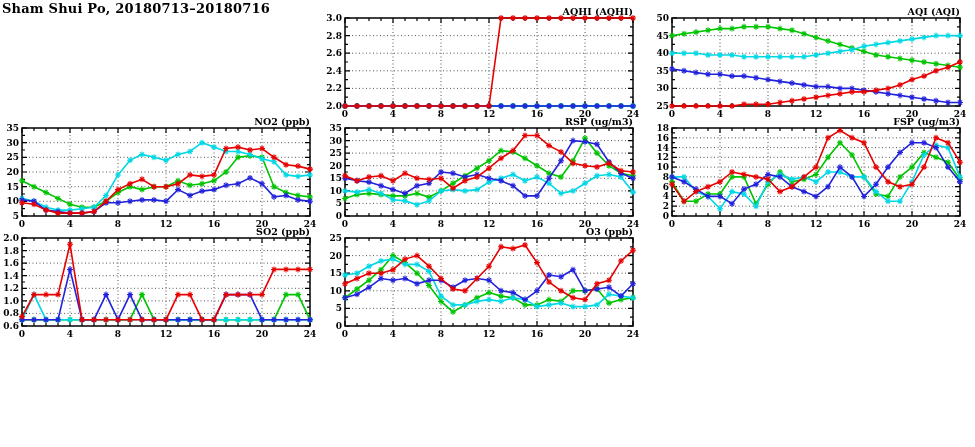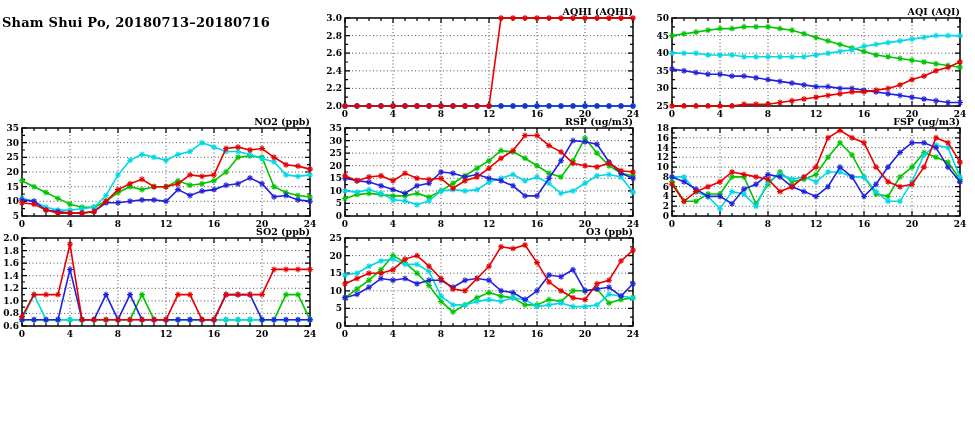--- a/index.html
+++ b/index.html
@@ -1,19 +1,19 @@
 <!DOCTYPE html>
 <html><head>
 <meta charset="utf-8">
 <style>
   html,body{margin:0;padding:0;background:#fff;}
   .canvas{position:relative;width:975px;height:447px;background:#fff;overflow:hidden;
           font-family:"DejaVu Serif",serif;}
   .page-title{position:absolute;left:2px;top:1px;font-weight:bold;font-size:13px;color:#000;
-              letter-spacing:.2px;white-space:nowrap;margin-top:14px;}
+              letter-spacing:.2px;white-space:nowrap;}
   .chart{position:absolute;width:318px;height:112px;}
   svg text{font-family:"DejaVu Serif",serif;font-weight:bold;fill:#000;}
   .yl{font-size:9px;text-anchor:end;}
   .xl{font-size:9px;text-anchor:middle;}
   .ct{font-size:9.5px;text-anchor:end;}
   .grid{stroke:#555;stroke-width:1;stroke-dasharray:1 2.5;}
   .frame{fill:none;stroke:#000;stroke-width:1.5;}
   .tick{stroke:#000;stroke-width:1.2;fill:none;}
 </style>
 </head>

